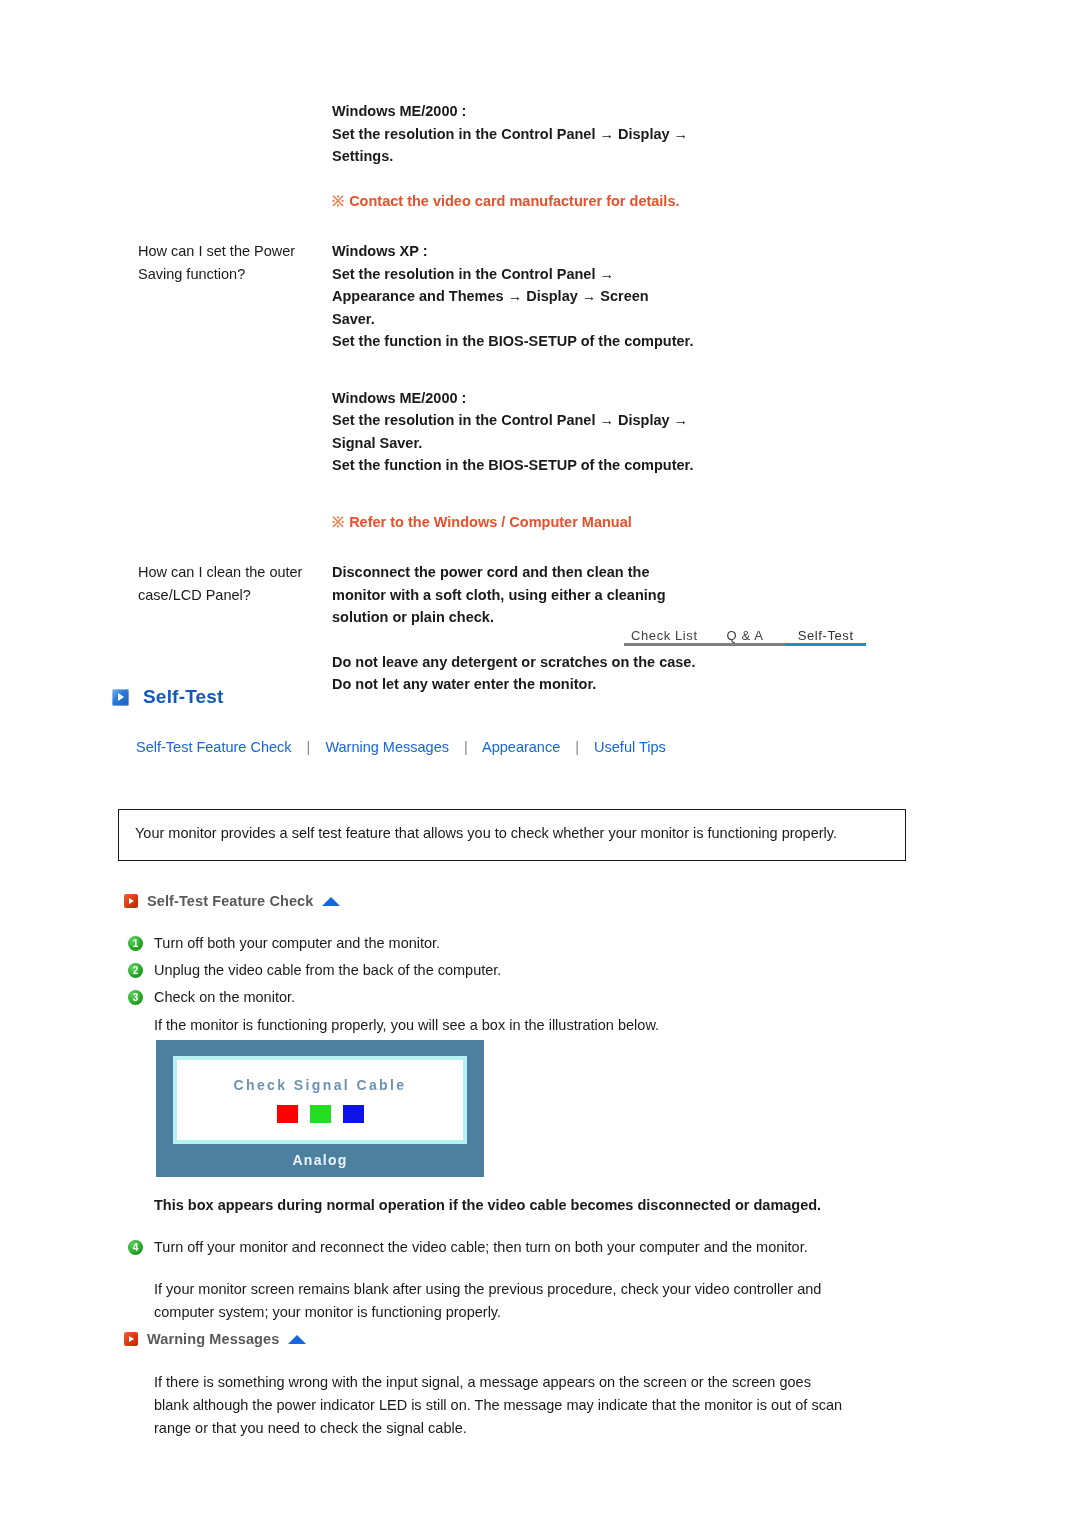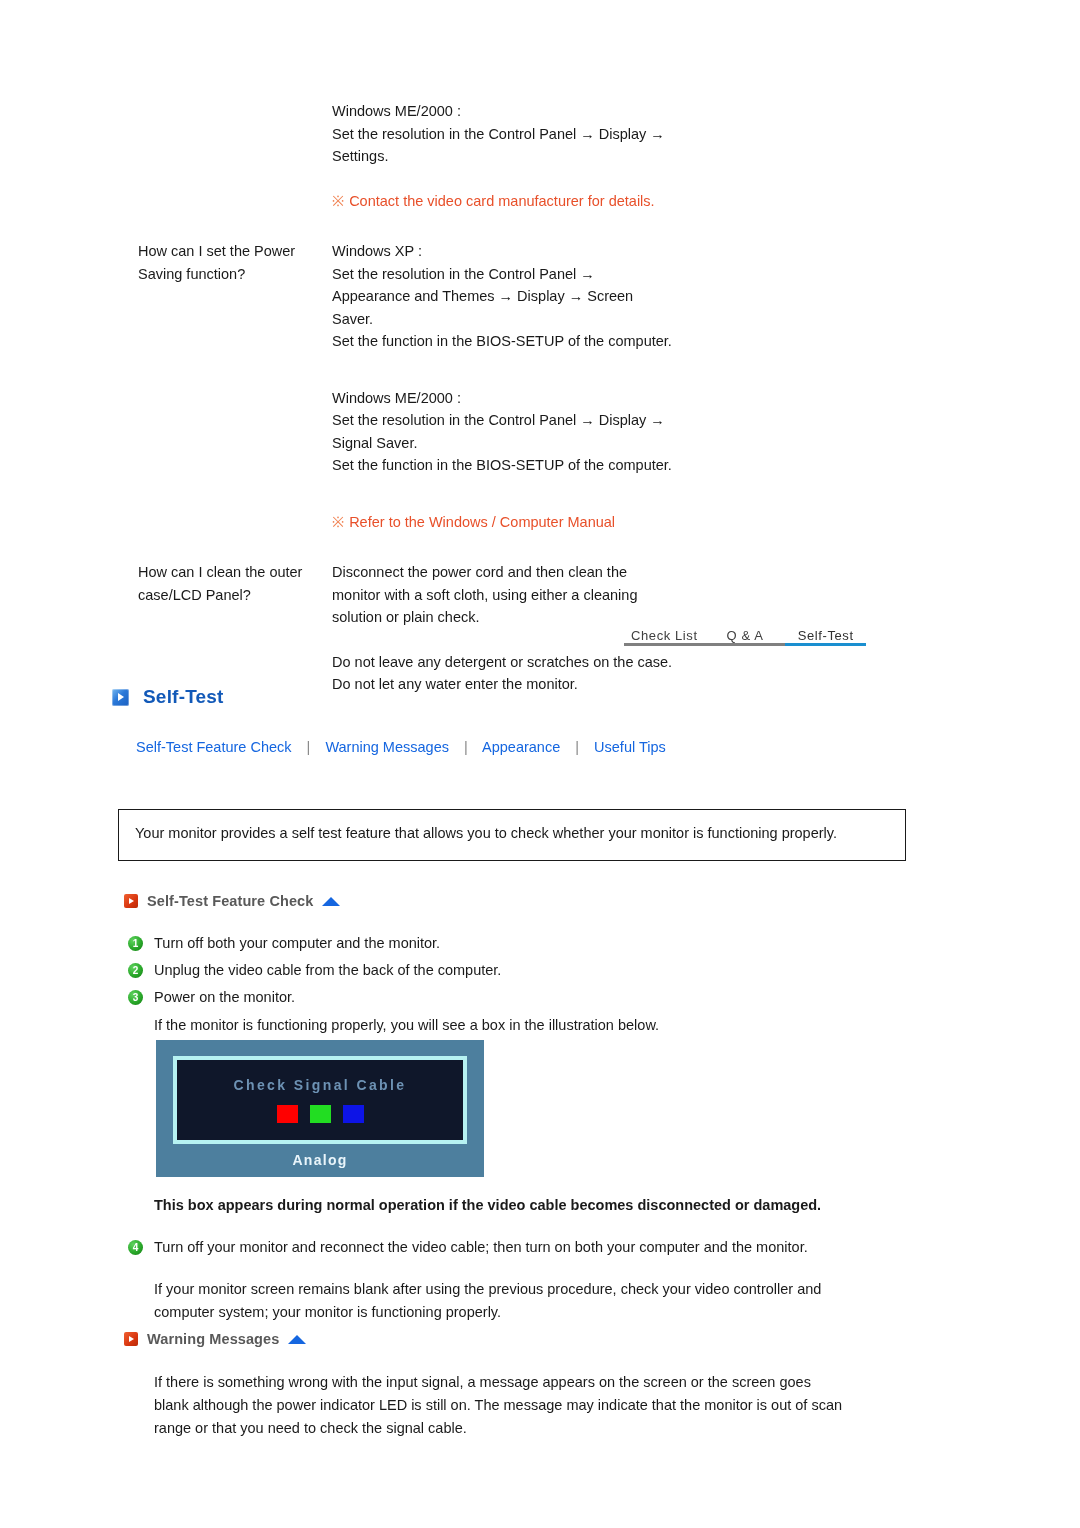--- a/index.html
+++ b/index.html
@@ -33,20 +33,21 @@
     box-sizing: border-box;
     font-size: 14.5px;
     line-height: 22.5px;
     color: #1a1a1a;
   }
   .faq-a {
     width: 420px;
     font-size: 14.5px;
     line-height: 22.5px;
     color: #1a1a1a;
+    font-weight: bold;
   }
   .faq-a p { margin: 0; }
   .note {
     color: #e8502a;
     font-size: 14.5px;
     line-height: 22.5px;
   }
   .note .mark {
     color: #f08050;
     margin-right: 5px;
@@ -228,21 +229,21 @@
     height: 137px;
     background: #4d7f9e;
     box-sizing: border-box;
     padding: 16px 17px 0 17px;
   }
   .screen {
     width: 100%;
     height: 88px;
     box-sizing: border-box;
     border: 4px solid #b6f2f2;
-    background: #0f172a;
+    background: #ffffff;
     display: flex;
     flex-direction: column;
     align-items: center;
     justify-content: center;
   }
   .screen-title {
     font-size: 14px;
     font-weight: bold;
     color: #6d92b4;
     letter-spacing: 2.4px;
@@ -358,21 +359,21 @@
   <div class="step">
     <span class="num">1</span>
     <span class="step-text">Turn off both your computer and the monitor.</span>
   </div>
   <div class="step">
     <span class="num">2</span>
     <span class="step-text">Unplug the video cable from the back of the computer.</span>
   </div>
   <div class="step">
     <span class="num">3</span>
-    <span class="step-text">Power on the monitor.</span>
+    <span class="step-text">Check on the monitor.</span>
   </div>
   <div class="plain-line" style="margin-top:5px;">If the monitor is functioning properly, you will see a box in the illustration below.</div>
 </div>
 
 <div class="monitor">
   <div class="screen">
     <div class="screen-title">Check Signal Cable</div>
     <div class="swatches">
       <span class="sw" style="background:#ff0000;"></span>
       <span class="sw" style="background:#22dd22;"></span>

